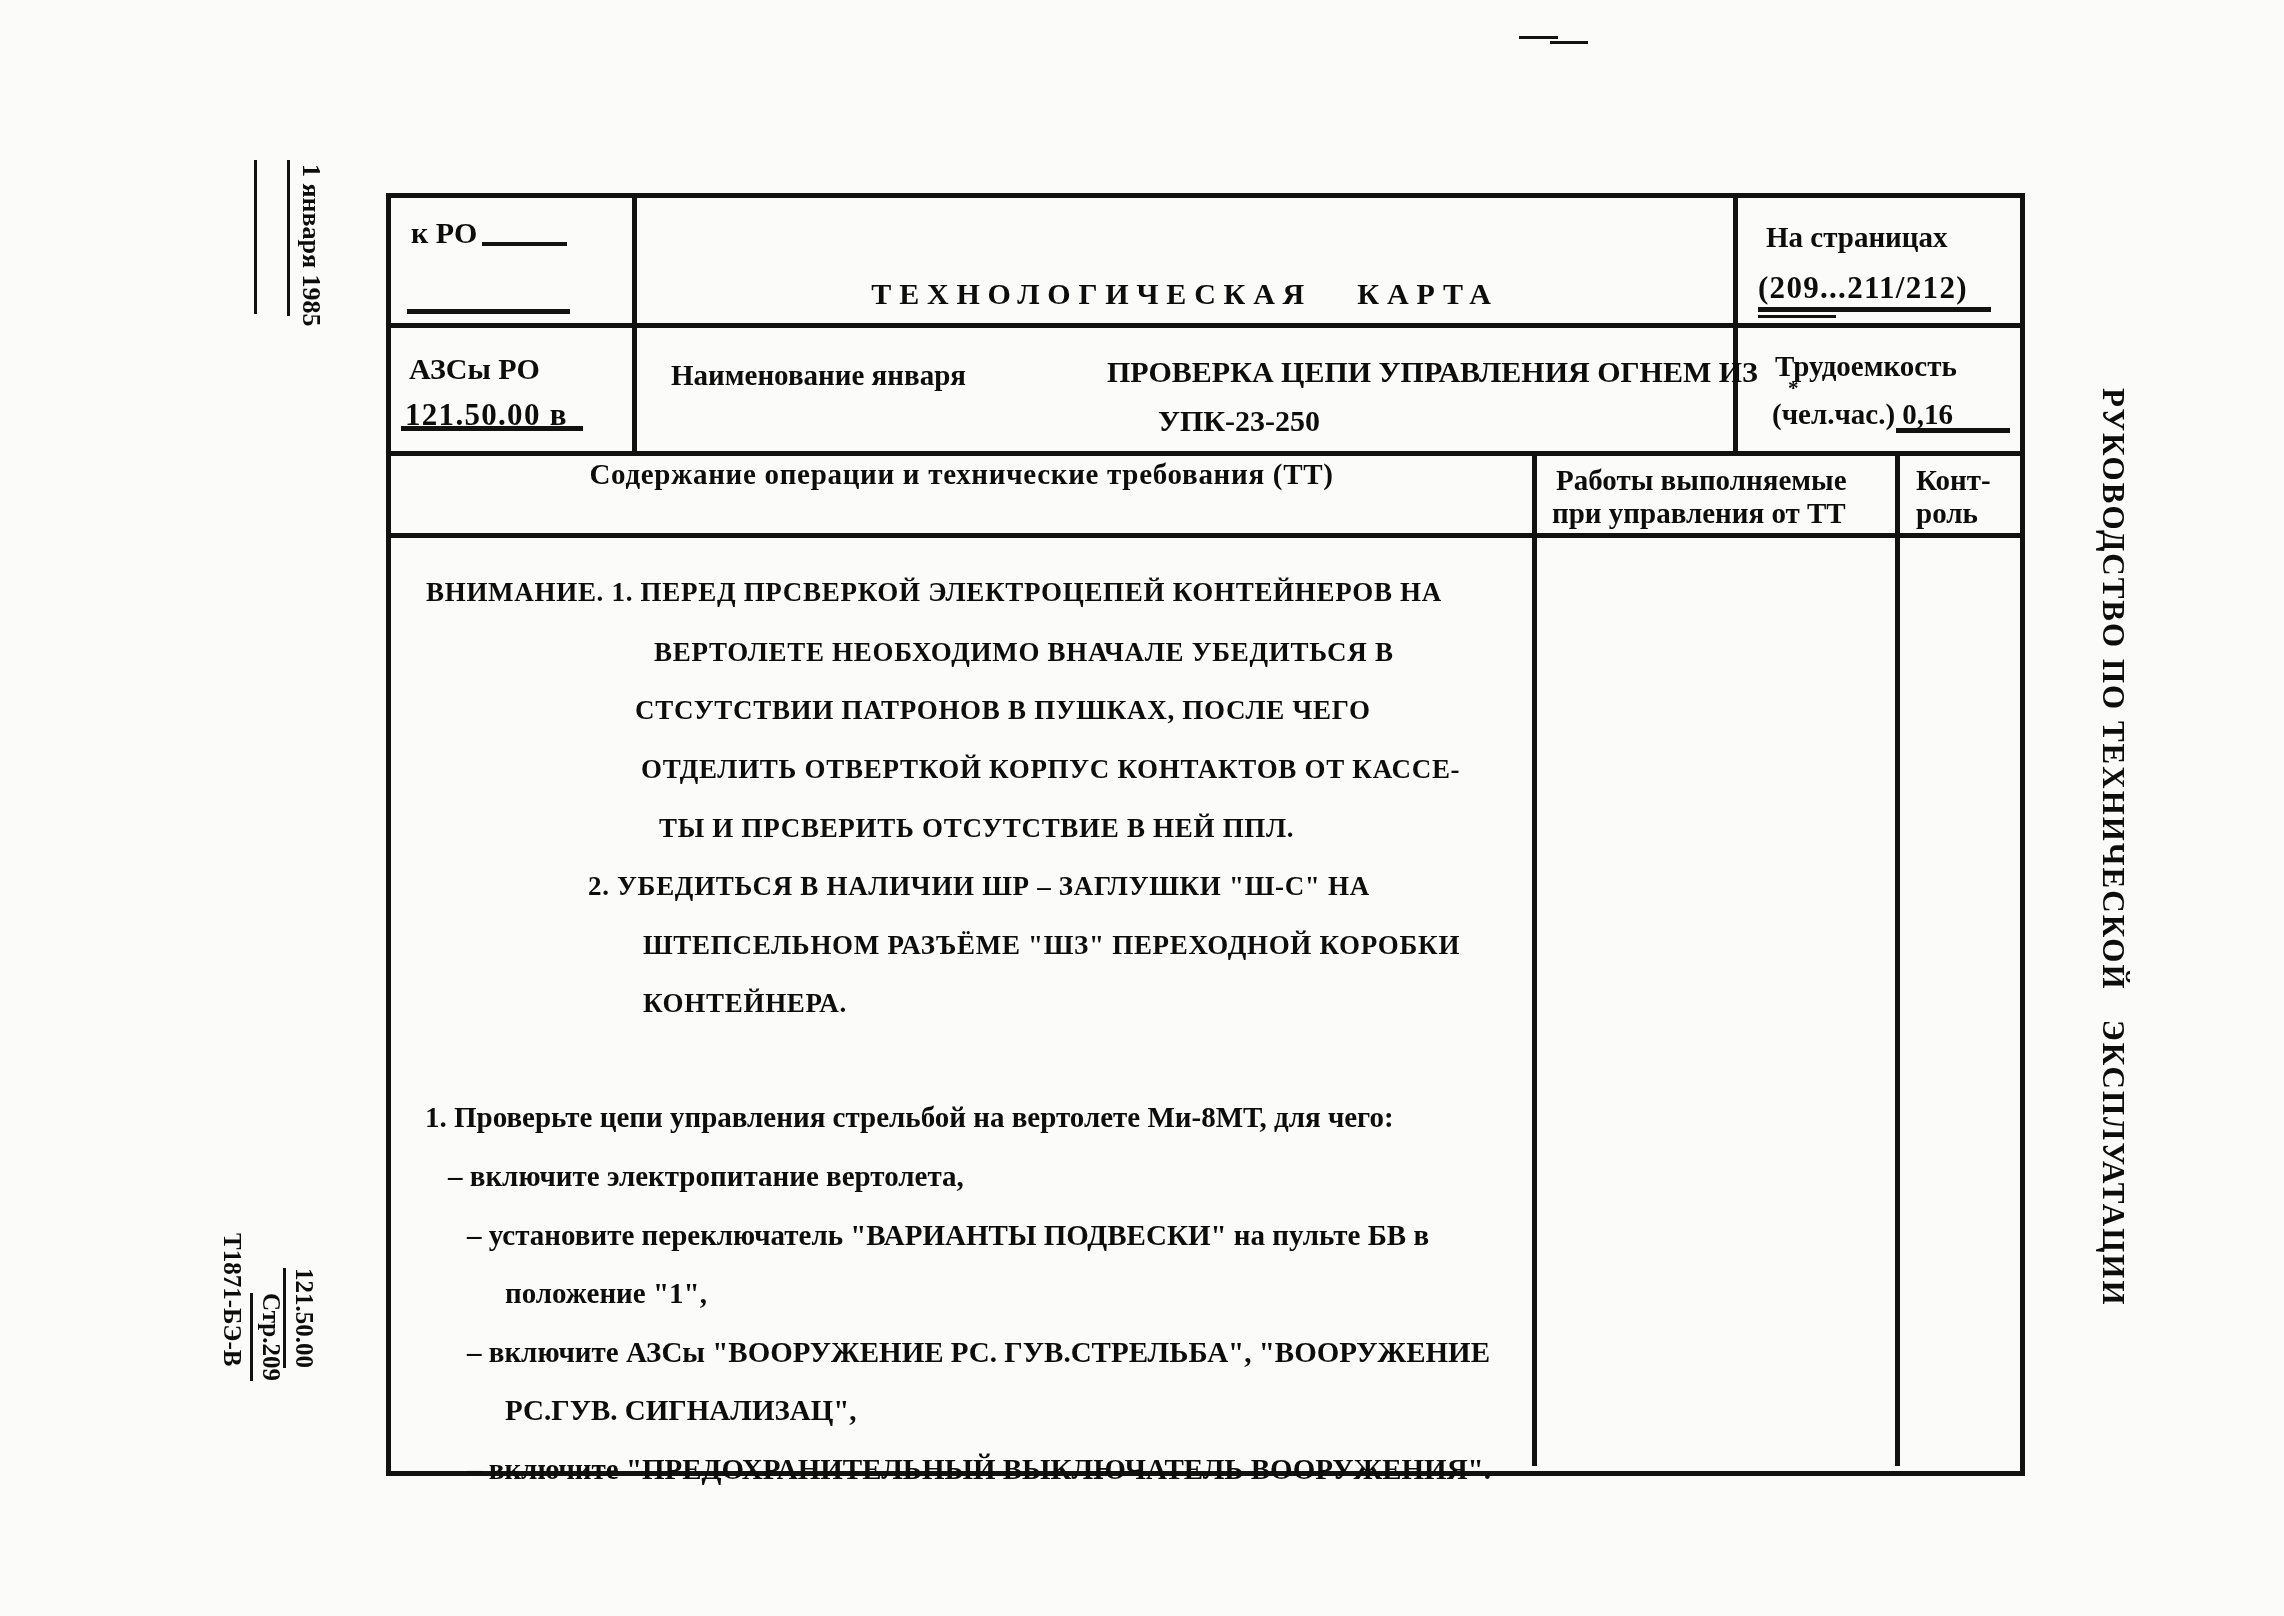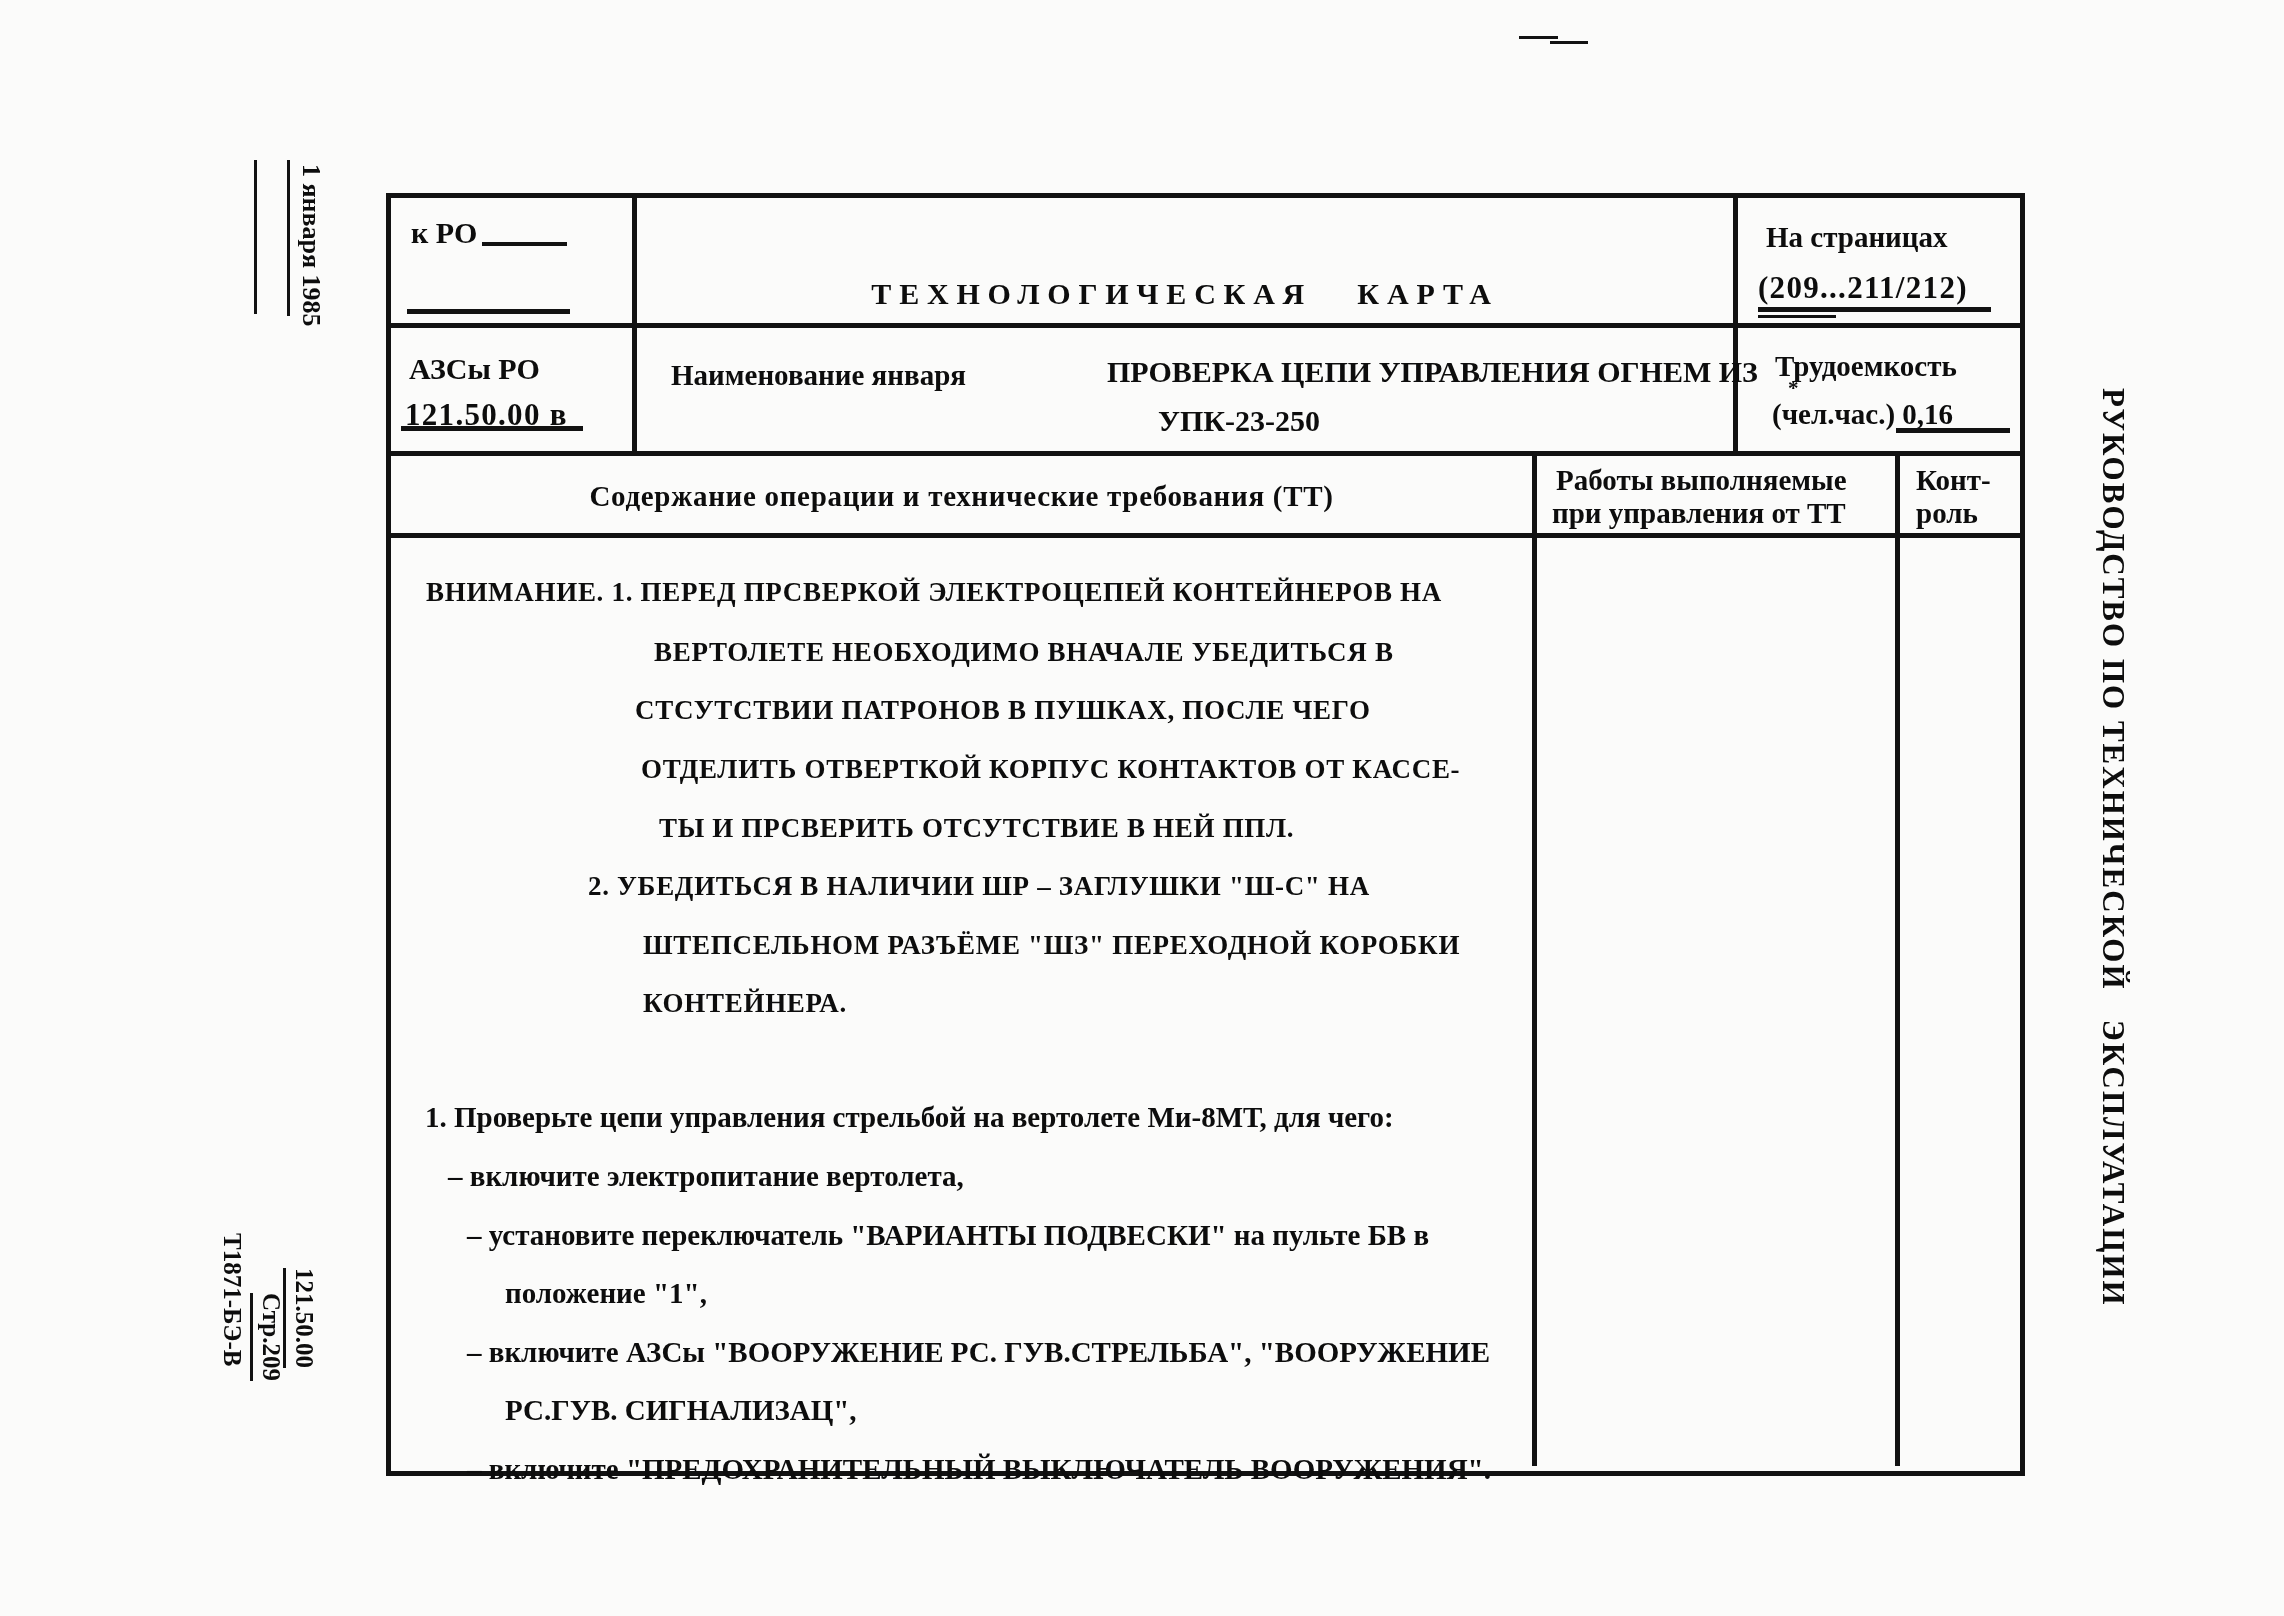--- a/index.html
+++ b/index.html
@@ -76,21 +76,21 @@
 
 <div class="txt hdr" style="left:671px; top:359px;">Наименование января</div>
 <div class="txt" style="left:1107px; top:355px; font-size:30px;">ПРОВЕРКА ЦЕПИ УПРАВЛЕНИЯ ОГНЕМ ИЗ</div>
 <div class="txt" style="left:1158px; top:404px; font-size:30px;">УПК-23-250</div>
 
 <div class="txt hdr" style="left:1775px; top:350px;">Трудоемкость</div>
 <div class="txt" style="left:1788px; top:376px; font-size:21px;">*</div>
 <div class="txt hdr" style="left:1772px; top:398px;">(чел.час.) 0,16</div>
 <div class="ln" style="left:1896px; top:428px; width:114px; height:4.6px;"></div>
 
-<div class="txt hdr" style="left:391px; top:480px; width:1141px; text-align:center; letter-spacing:0.7px;">Содержание операции и технические требования (ТТ)</div>
+<div class="txt hdr" style="left:391px; top:458px; width:1141px; text-align:center; letter-spacing:0.7px;">Содержание операции и технические требования (ТТ)</div>
 <div class="txt hdr" style="left:1556px; top:464px;">Работы выполняемые</div>
 <div class="txt hdr" style="left:1552px; top:497px;">при управления от ТТ</div>
 <div class="txt hdr" style="left:1916px; top:464px;">Конт-</div>
 <div class="txt hdr" style="left:1916px; top:497px;">роль</div>
 
 <div class="txt caps" style="left:426px;  top:567px;margin-top:10px;">ВНИМАНИЕ. 1. ПЕРЕД ПРСВЕРКОЙ ЭЛЕКТРОЦЕПЕЙ КОНТЕЙНЕРОВ НА</div>
 <div class="txt caps" style="left:654px; top:637px;">ВЕРТОЛЕТЕ НЕОБХОДИМО ВНАЧАЛЕ УБЕДИТЬСЯ В</div>
 <div class="txt caps" style="left:635px;  top:695px;">СТСУТСТВИИ ПАТРОНОВ В ПУШКАХ, ПОСЛЕ ЧЕГО</div>
 <div class="txt caps" style="left:641px;  top:754px;">ОТДЕЛИТЬ ОТВЕРТКОЙ КОРПУС КОНТАКТОВ ОТ КАССЕ-</div>
 <div class="txt caps" style="left:659px; top:813px;">ТЫ И ПРСВЕРИТЬ ОТСУТСТВИЕ В НЕЙ ППЛ.</div>

